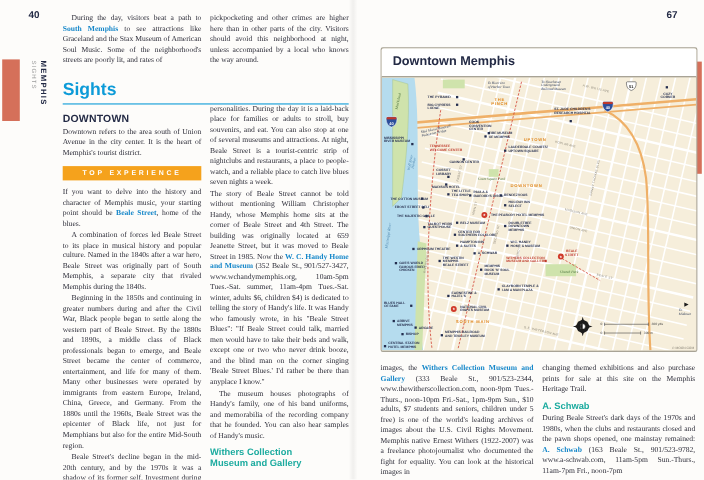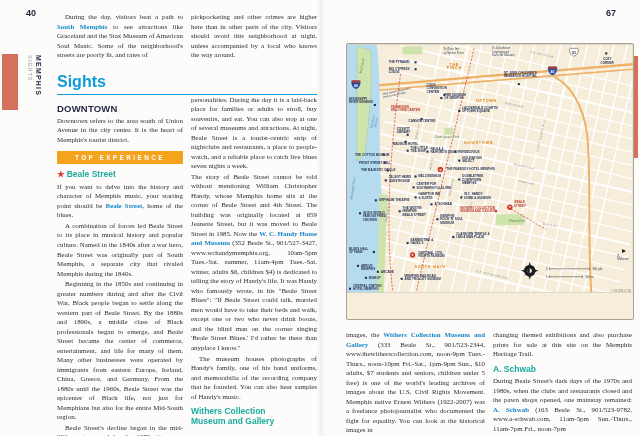--- a/index.html
+++ b/index.html
@@ -79,21 +79,20 @@
     </div>
   </div>
 
   <h1 class="sights">Sights</h1>
 
   <div class="two-col">
     <div class="col txt">
       <div class="h-caps">DOWNTOWN</div>
       <p>Downtown refers to the area south of Union Avenue in the city center. It is the heart of Memphis's tourist district.</p>
       <div class="badge">TOP EXPERIENCE</div>
-      <div class="h-teal"><span class="star">★</span><span>Beale Street</span></div>
       <p><span>If you want to delve into the history and character of Memphis music, your starting point should be </span><span class="link">Beale Street</span><span>, home of the blues.</span></p>
       <p class="ind">A combination of forces led Beale Street to its place in musical history and popular culture. Named in the 1840s after a war hero, Beale Street was originally part of South Memphis, a separate city that rivaled Memphis during the 1840s.</p>
       <p class="ind">Beginning in the 1850s and continuing in greater numbers during and after the Civil War, Black people began to settle along the western part of Beale Street. By the 1880s and 1890s, a middle class of Black professionals began to emerge, and Beale Street became the center of commerce, entertainment, and life for many of them. Many other businesses were operated by immigrants from eastern Europe, Ireland, China, Greece, and Germany. From the 1880s until the 1960s, Beale Street was the epicenter of Black life, not just for Memphians but also for the entire Mid-South region.</p>
       <p class="ind">Beale Street's decline began in the mid-20th century, and by the 1970s it was a shadow of its former self. Investment during the 1980s and 1990s led to the street's rebirth as a destination for tourists and a source of pride for residents, who could now show off the street that gave birth to the blues.</p>
 
     </div>
     <div class="col txt">
       <p>personalities. During the day it is a laid-back place for families or adults to stroll, buy souvenirs, and eat. You can also stop at one of several museums and attractions. At night, Beale Street is a tourist-centric strip of nightclubs and restaurants, a place to people-watch, and a reliable place to catch live blues seven nights a week.</p>
       <p><span>The story of Beale Street cannot be told without mentioning William Christopher Handy, whose Memphis home sits at the corner of Beale Street and 4th Street. The building was originally located at 659 Jeanette Street, but it was moved to Beale Street in 1985. Now the </span><span class="link">W. C. Handy Home and Museum</span><span> (352 Beale St., 901/527-3427, www.wchandymemphis.org, 10am-5pm Tues.-Sat. summer, 11am-4pm Tues.-Sat. winter, adults $6, children $4) is dedicated to telling the story of Handy's life. It was Handy who famously wrote, in his "Beale Street Blues": "If Beale Street could talk, married men would have to take their beds and walk, except one or two who never drink booze, and the blind man on the corner singing 'Beale Street Blues.' I'd rather be there than anyplace I know."</span></p>
       <p class="ind">The museum houses photographs of Handy's family, one of his band uniforms, and memorabilia of the recording company that he founded. You can also hear samples of Handy's music.</p>
@@ -105,20 +104,21 @@
 </div>
 
 <div class="pagenum" id="rp-num">67</div>
 <div class="tab-rect" id="rp-tab-rect"></div>
 <div class="tab-text" id="rp-tab-text">
   <span class="tab-sect">SIGHTS</span>
   <span class="tab-chap">MEMPHIS</span>
 </div>
 
 <div id="map-box">
+  <div id="map-title">Downtown Memphis</div>
   <svg id="map-svg" width="286" height="249" viewBox="0 0 288 250">
     <defs>
         <clipPath id="mclip">
           <rect x="0" y="0" width="288" height="250"></rect>
         </clipPath>
       </defs>
     <g clip-path="url(#mclip)">
       <rect x="0" y="0" width="288" height="250" fill="#f6eedb"></rect>
 
       <g transform="rotate(13 150 120)" stroke="#ffffff" stroke-width="1.4">

